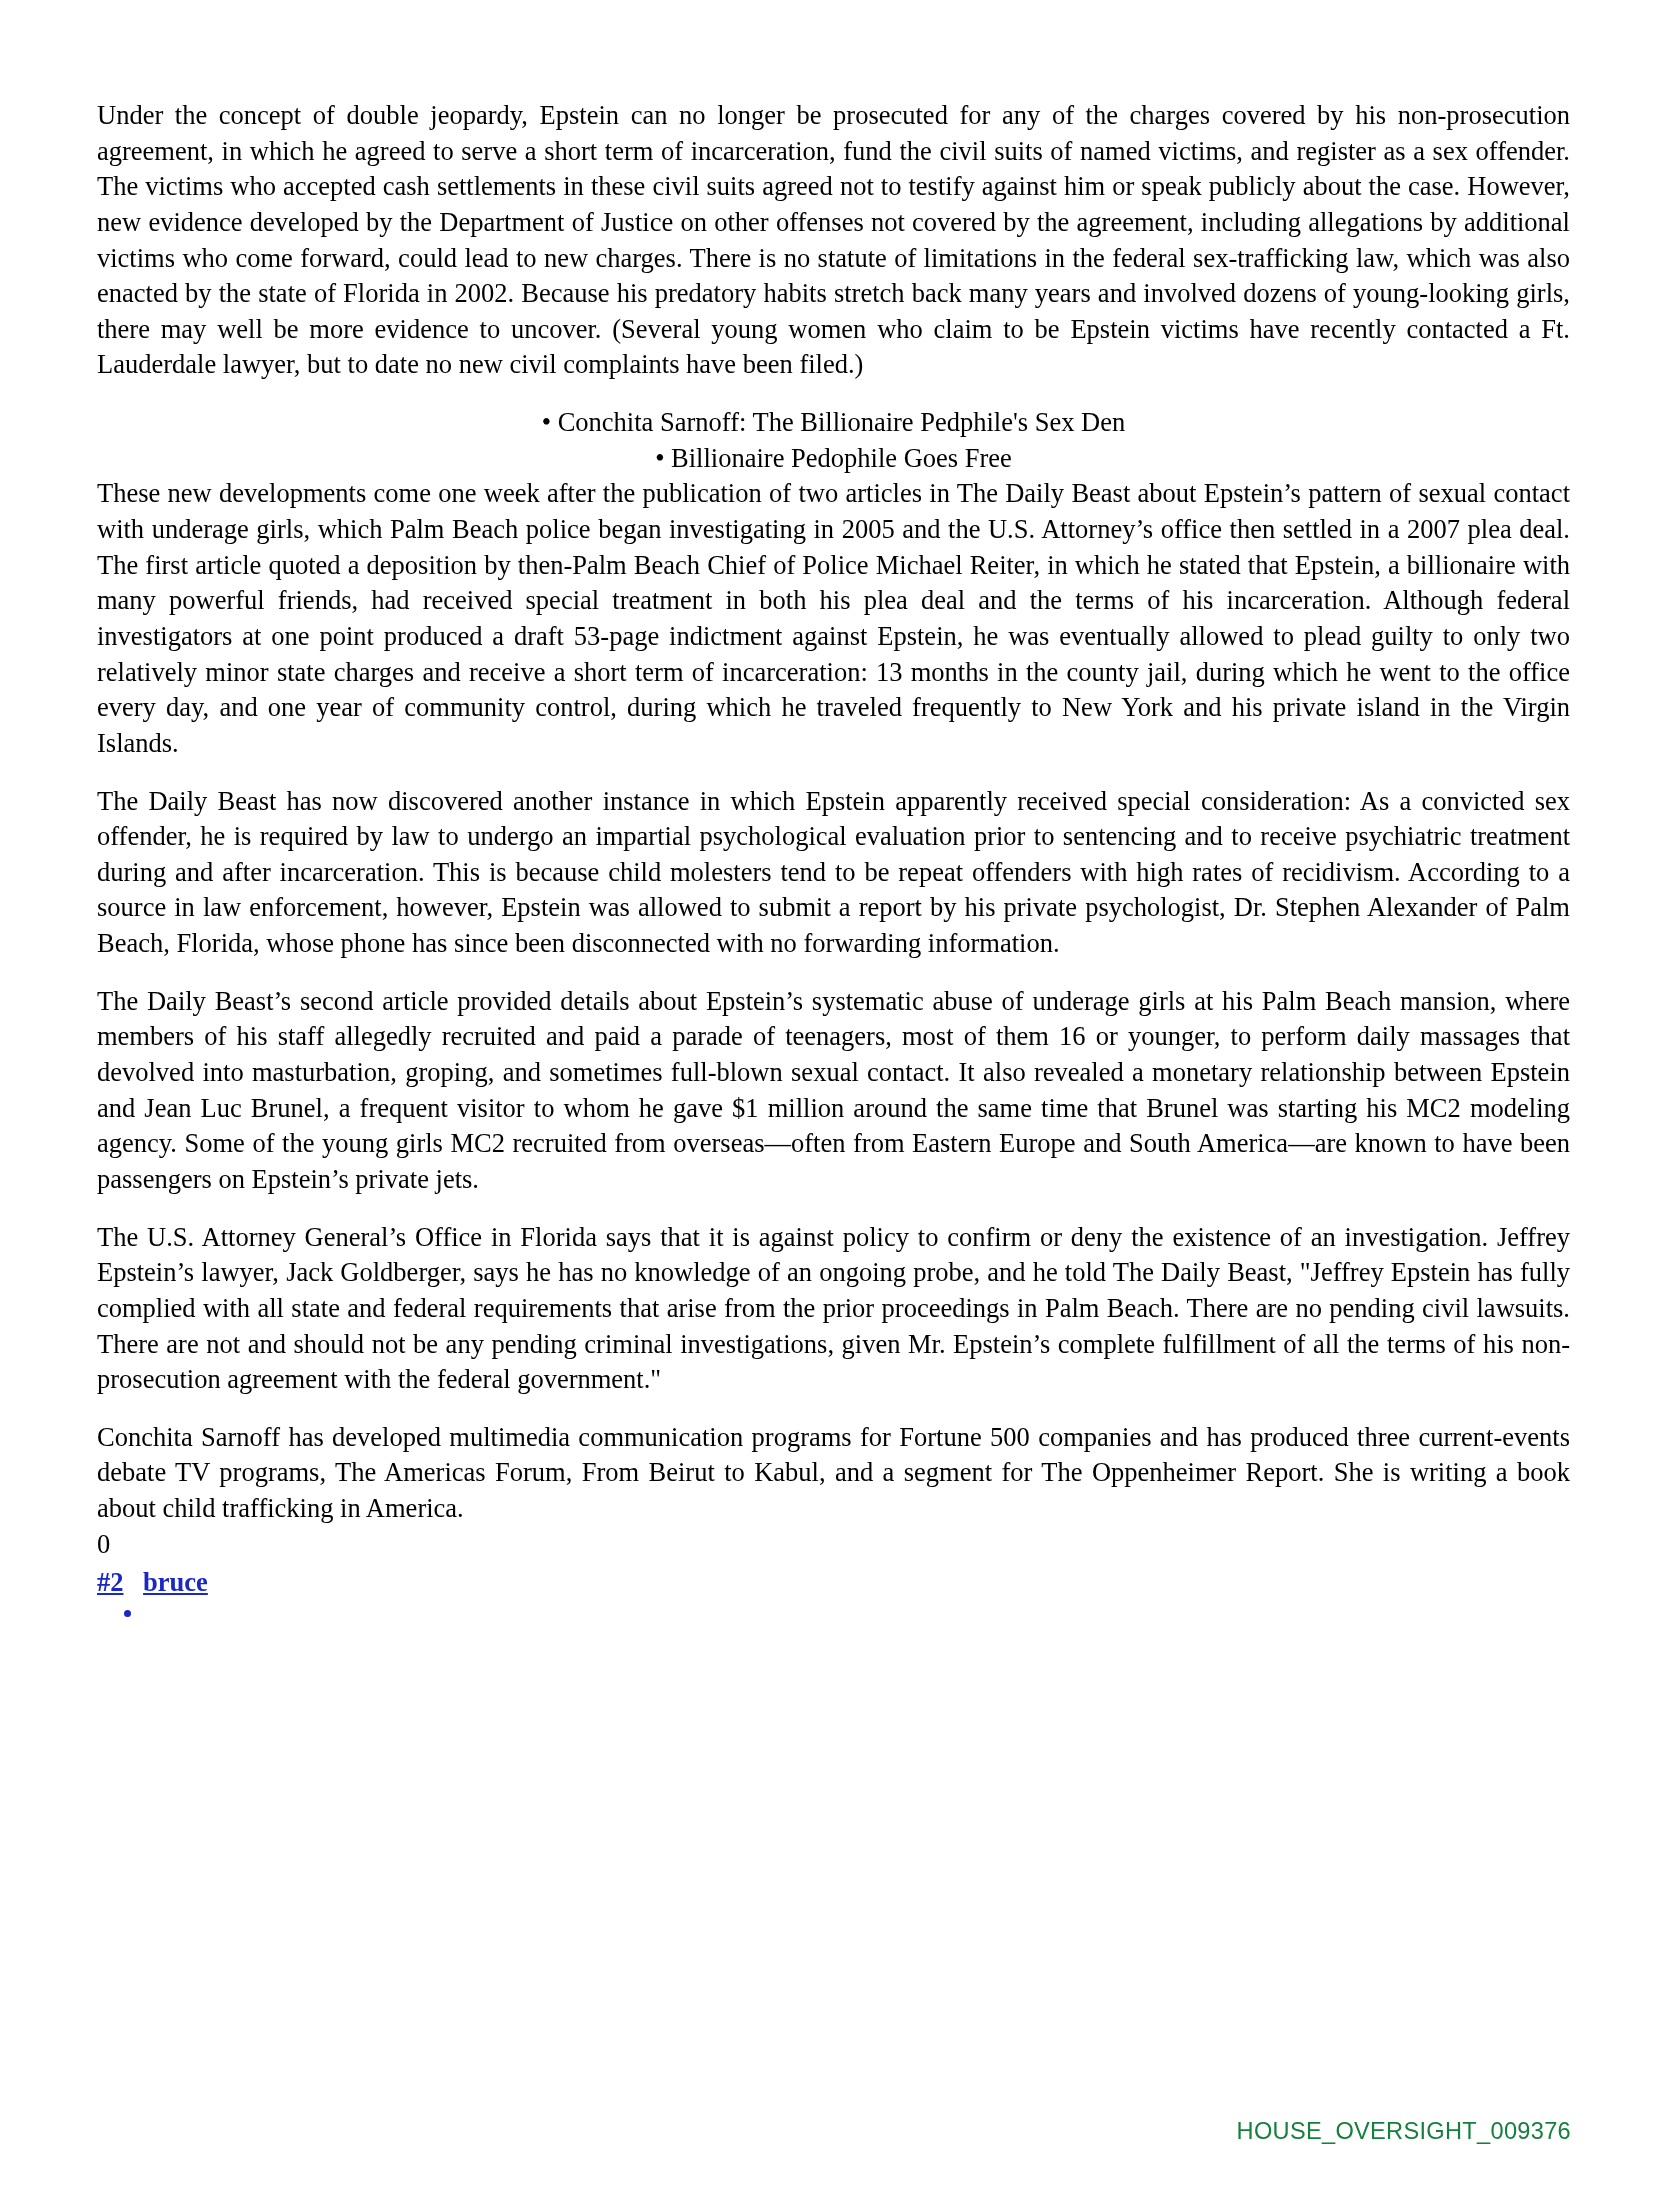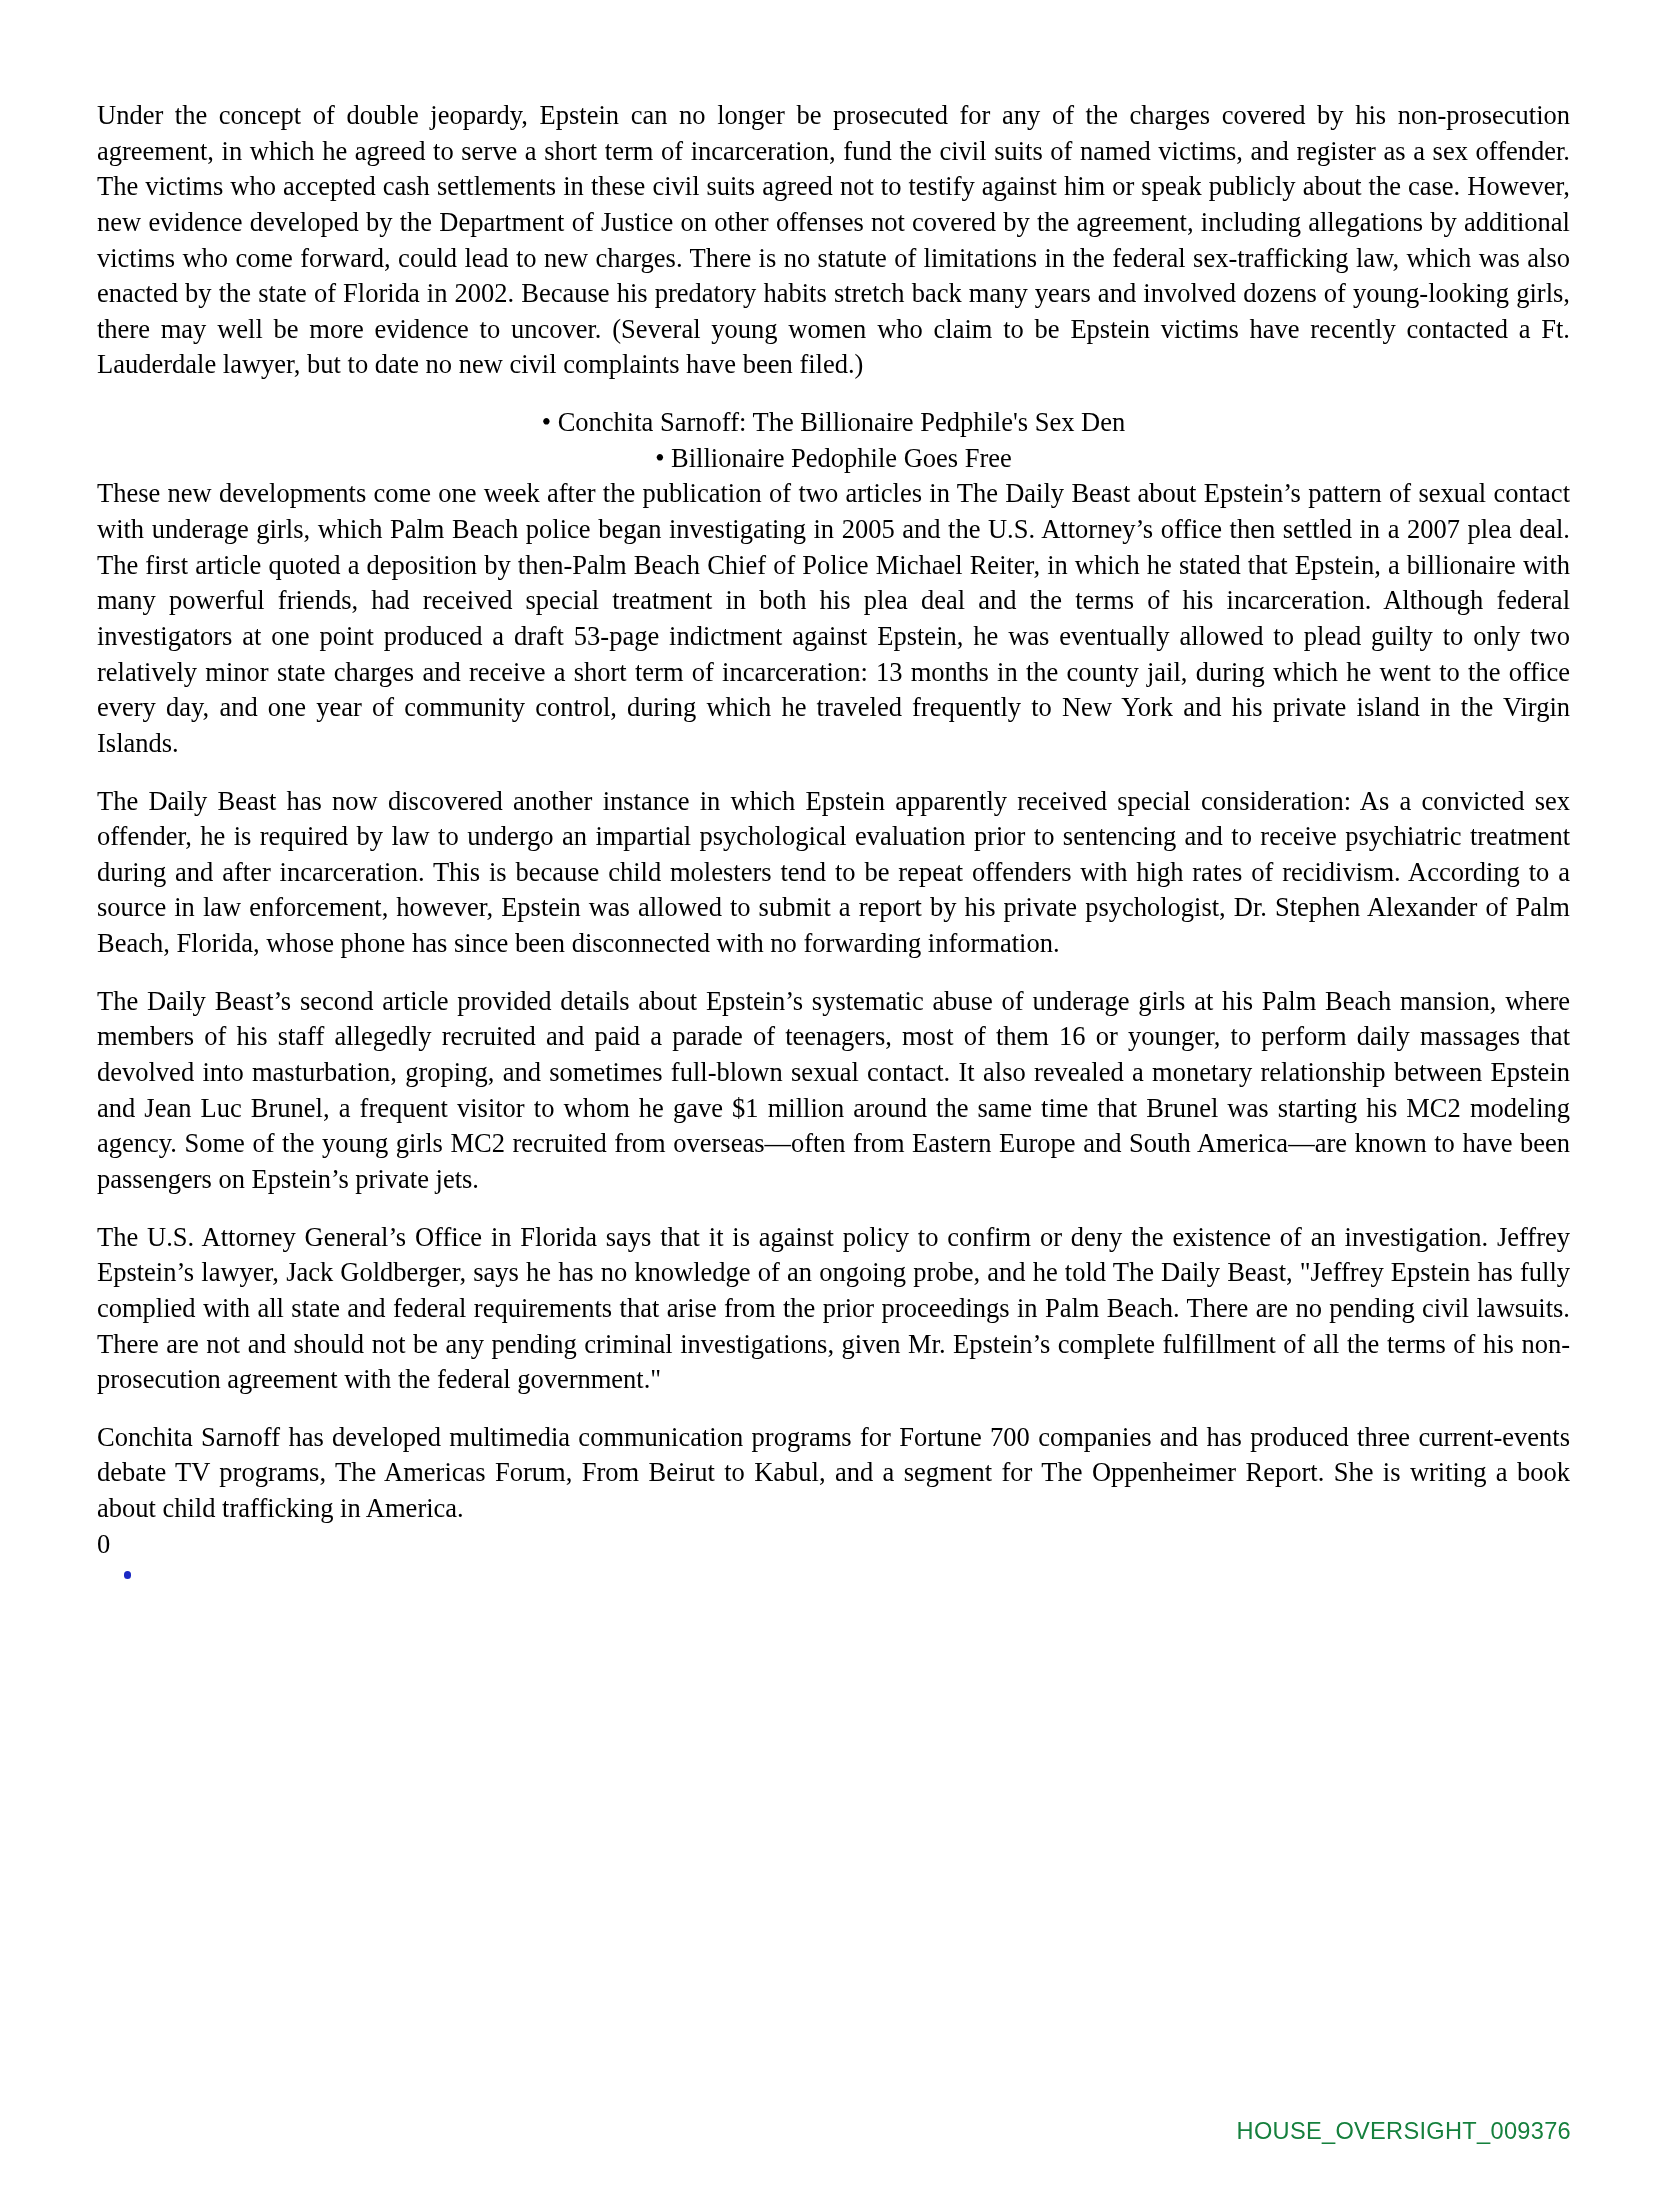--- a/index.html
+++ b/index.html
@@ -103,22 +103,25 @@
       <p class="tight">These new developments come one week after the publication of two articles in The Daily Beast about Epstein’s pattern of sexual contact with underage girls, which Palm Beach police began investigating in 2005 and the U.S. Attorney’s office then settled in a 2007 plea deal. The first article quoted a deposition by then-Palm Beach Chief of Police Michael Reiter, in which he stated that Epstein, a billionaire with many powerful friends, had received special treatment in both his plea deal and the terms of his incarceration. Although federal investigators at one point produced a draft 53-page indictment against Epstein, he was eventually allowed to plead guilty to only two relatively minor state charges and receive a short term of incarceration: 13 months in the county jail, during which he went to the office every day, and one year of community control, during which he traveled frequently to New York and his private island in the Virgin Islands.</p>
     </div>
 
     <p class="para">The Daily Beast has now discovered another instance in which Epstein apparently received special consideration: As a convicted sex offender, he is required by law to undergo an impartial psychological evaluation prior to sentencing and to receive psychiatric treatment during and after incarceration. This is because child molesters tend to be repeat offenders with high rates of recidivism. According to a source in law enforcement, however, Epstein was allowed to submit a report by his private psychologist, Dr. Stephen Alexander of Palm Beach, Florida, whose phone has since been disconnected with no forwarding information.</p>
 
     <p class="para">The Daily Beast’s second article provided details about Epstein’s systematic abuse of underage girls at his Palm Beach mansion, where members of his staff allegedly recruited and paid a parade of teenagers, most of them 16 or younger, to perform daily massages that devolved into masturbation, groping, and sometimes full-blown sexual contact. It also revealed a monetary relationship between Epstein and Jean Luc Brunel, a frequent visitor to whom he gave $1 million around the same time that Brunel was starting his MC2 modeling agency. Some of the young girls MC2 recruited from overseas—often from Eastern Europe and South America—are known to have been passengers on Epstein’s private jets.</p>
 
     <p class="para">The U.S. Attorney General’s Office in Florida says that it is against policy to confirm or deny the existence of an investigation. Jeffrey Epstein’s lawyer, Jack Goldberger, says he has no knowledge of an ongoing probe, and he told The Daily Beast, "Jeffrey Epstein has fully complied with all state and federal requirements that arise from the prior proceedings in Palm Beach. There are no pending civil lawsuits. There are not and should not be any pending criminal investigations, given Mr. Epstein’s complete fulfillment of all the terms of his non-prosecution agreement with the federal government."</p>
 
     <div class="block-tight">
-      <p class="tight">Conchita Sarnoff has developed multimedia communication programs for Fortune 700 companies and has produced three current-events debate TV programs, The Americas Forum, From Beirut to Kabul, and a segment for The Oppenheimer Report. She is writing a book about child trafficking in America.</p>
+      <p class="tight">Conchita Sarnoff has developed multimedia communication programs for Fortune 500 companies and has produced three current-events debate TV programs, The Americas Forum, From Beirut to Kabul, and a segment for The Oppenheimer Report. She is writing a book about child trafficking in America.</p>
       <p class="count-line">0</p>
+      <p class="link-row">
+        <a class="doclink" href="#">#2</a><a class="doclink" href="#">bruce</a>
+      </p>
       <ul class="dot-list">
         <li></li>
       </ul>
     </div>
 
   </div>
 
   <div class="footer-stamp">HOUSE_OVERSIGHT_009376</div>
 </div>
 

